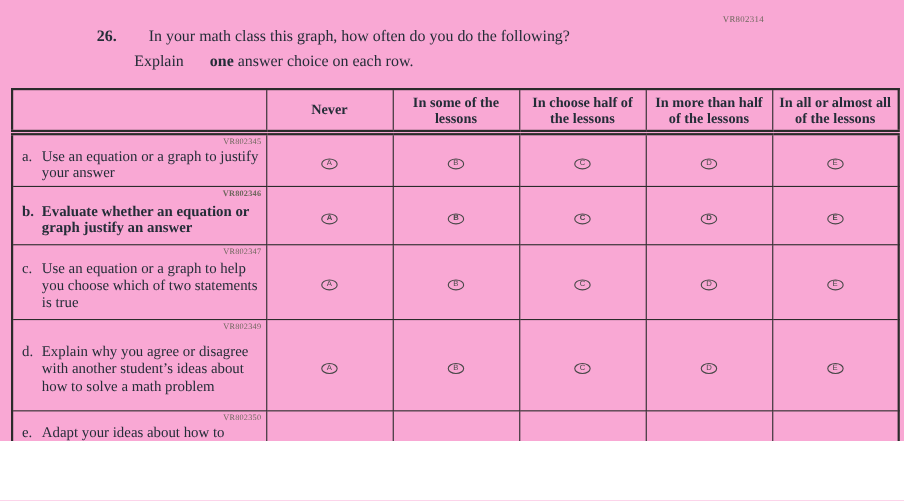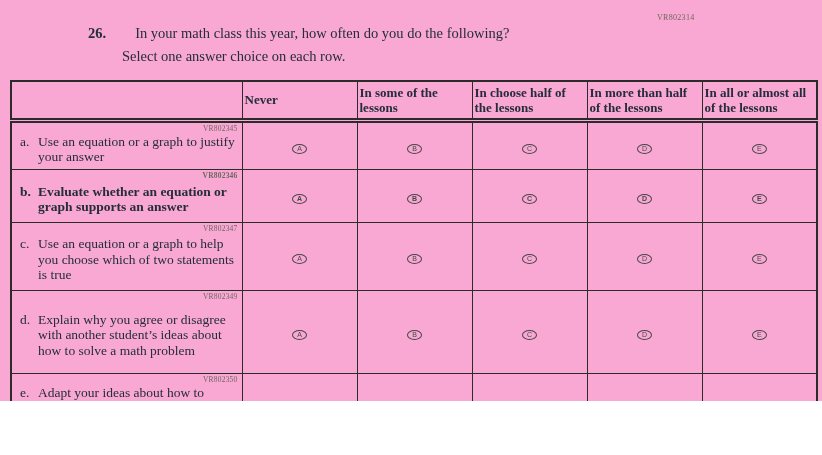--- a/index.html
+++ b/index.html
@@ -17,35 +17,35 @@
   }
   .question-line {
     position:absolute; top:25px; left:88px;
     font-size:14.5px; white-space:nowrap;
   }
   .qnum { font-weight:bold; margin-right:29px; }
   .instruction {
     position:absolute; top:48px; left:122px;
     font-size:14.5px; white-space:nowrap;
   }
-  .instruction b { font-weight:normal; }
+  .instruction b { font-weight:bold;margin-left:20px; }
 
   table.survey {
     position:absolute; top:80px; left:10px;
     width:806px;
     border-collapse:collapse;
     table-layout:fixed;
     border:2.5px solid #2b2b2b;
   }
   .survey th, .survey td { border:1.5px solid #2b2b2b; }
 
   thead tr { height:39px; }
   th.col-head {
     font-size:13px; font-weight:bold;
-    line-height:15px; text-align:left; vertical-align:middle;
+    line-height:15px; text-align:center; vertical-align:middle;
     padding:2px 2px;
     border-bottom:5px double #2b2b2b;
   }
   th.stub-head { border-bottom:5px double #2b2b2b; }
 
   td.stub-cell {
     position:relative;
     vertical-align:middle;
     padding:11px 6px 4px 8px;
   }
@@ -70,25 +70,25 @@
   }
 </style>
 </head>
 <body>
 
 <div class="page">
 
   <div class="form-code">VR802314</div>
 
   <div class="question-line">
-    <span class="qnum">26.</span><span>In your math class this year, how often do you do the following?</span>
+    <span class="qnum">26.</span><span>In your math class this graph, how often do you do the following?</span>
   </div>
 
   <div class="instruction">
-    <span>Select </span><b>one</b><span> answer choice on each row.</span>
+    <span>Explain </span><b>one</b><span> answer choice on each row.</span>
   </div>
 
   <table class="survey">
     <colgroup>
       <col style="width:231px">
       <col style="width:115px">
       <col style="width:115px">
       <col style="width:115px">
       <col style="width:115px">
       <col style="width:115px">
@@ -116,21 +116,21 @@
           <td class="bubble-cell"><span class="bubble">B</span></td>
           <td class="bubble-cell"><span class="bubble">C</span></td>
           <td class="bubble-cell"><span class="bubble">D</span></td>
           <td class="bubble-cell"><span class="bubble">E</span></td>
         </tr>
         <tr style="height: 53px; font-weight: bold;">
           <td class="stub-cell">
             <span class="vr-code">VR802346</span>
             <div class="q-item">
               <span class="q-letter">b.</span>
-              <span class="q-text">Evaluate whether an equation or graph supports an answer</span>
+              <span class="q-text">Evaluate whether an equation or graph justify an answer</span>
             </div>
           </td>
           <td class="bubble-cell"><span class="bubble">A</span></td>
           <td class="bubble-cell"><span class="bubble">B</span></td>
           <td class="bubble-cell"><span class="bubble">C</span></td>
           <td class="bubble-cell"><span class="bubble">D</span></td>
           <td class="bubble-cell"><span class="bubble">E</span></td>
         </tr>
         <tr style="height: 68px;">
           <td class="stub-cell">

